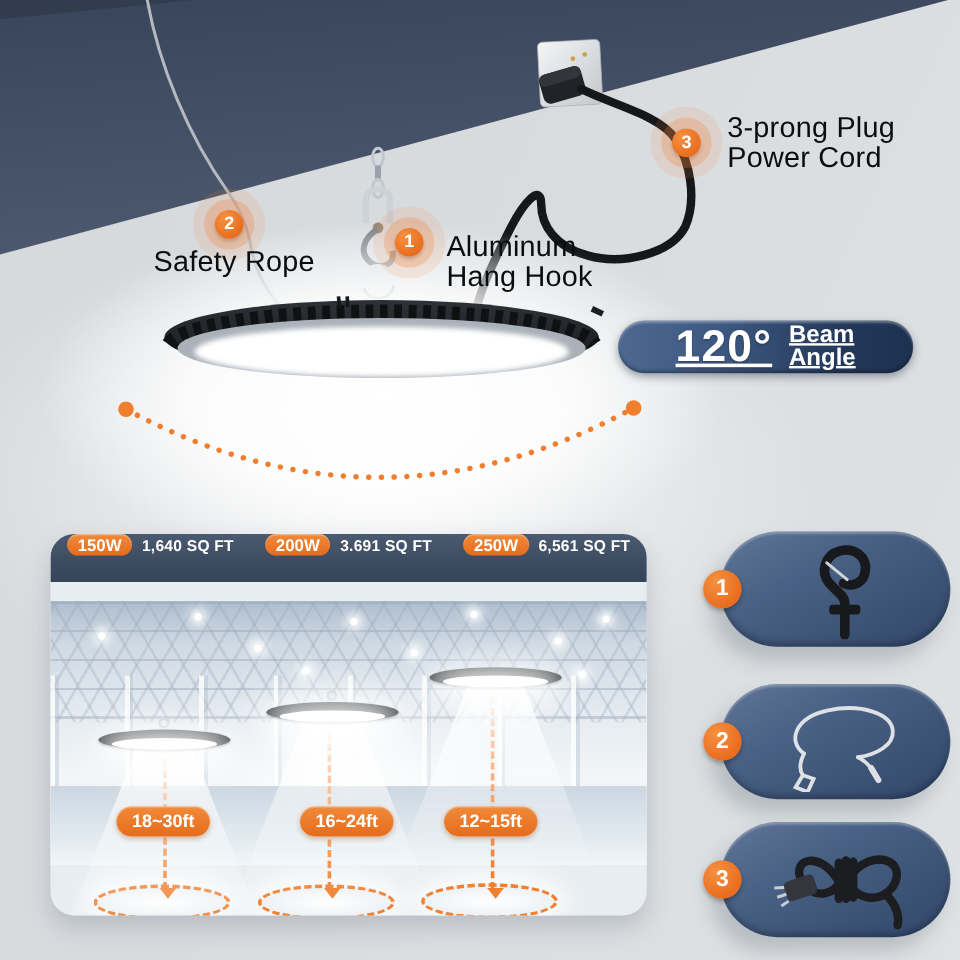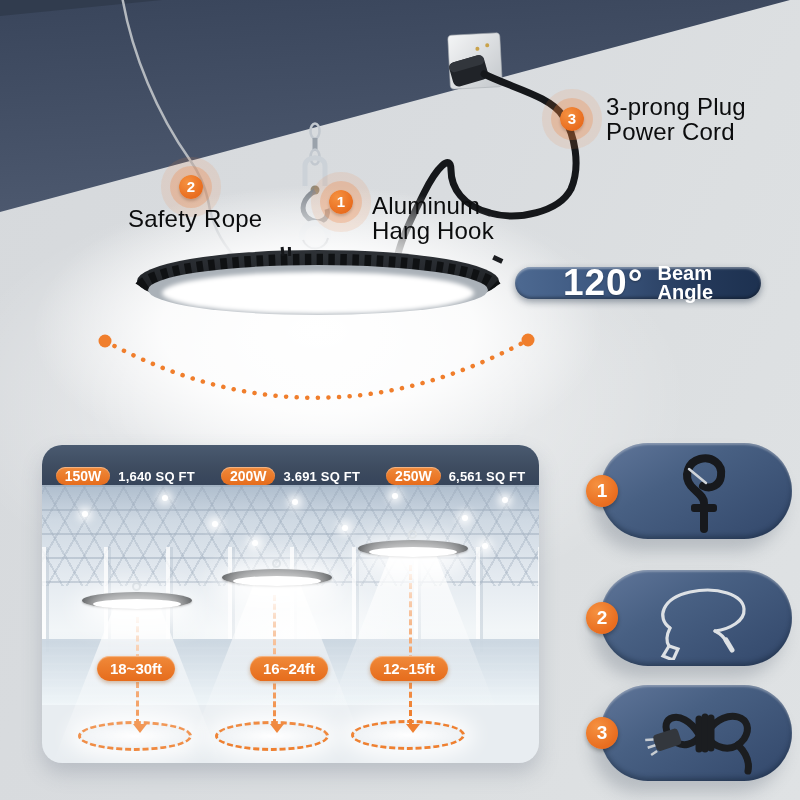--- a/index.html
+++ b/index.html
@@ -11,39 +11,39 @@
 
   
   .num-badge{position:absolute;width:24px;height:24px;border-radius:50%;
     background:radial-gradient(circle at 35% 30%,#f59140,#e96d1f 70%);
     color:#fff;font-weight:bold;font-size:15px;line-height:24px;text-align:center;
     box-shadow:0 0 0 9px rgba(240,130,60,.28),0 0 0 18px rgba(240,130,60,.13),0 2px 3px rgba(0,0,0,.25);
     z-index:6;}
   .callout{position:absolute;color:#0b0c0d;font-weight:normal;font-size:24px;line-height:25px;z-index:6;letter-spacing:.2px;}
 
   
-  .beam-pill{position:absolute;left:515px;top:267px;width:246px;height:32px;border-radius:22px;
+  .beam-pill{position:absolute;left:515px;top:267px;width:246px;height:44px;border-radius:22px;
     background:linear-gradient(90deg,#4d6991 0%,#3d5880 35%,#24395a 75%,#1d3150 100%);
     box-shadow:0 3px 7px rgba(40,55,75,.45),inset 0 2px 2px rgba(255,255,255,.35),inset 0 -2px 3px rgba(0,0,0,.3);
-    display:flex;align-items:center;justify-content:center;gap:14px;color:#fff;z-index:6;}
+    display:flex;align-items:center;justify-content:center;gap:14px;color:#fff;z-index:6;text-decoration:underline;}
   .beam-value{font-size:37px;font-weight:bold;letter-spacing:1px;text-shadow:0 1px 2px rgba(0,0,0,.3);}
   .beam-words{font-size:20px;font-weight:bold;line-height:19px;}
 
   
   .coverage{position:absolute;left:42px;top:445px;width:497px;height:318px;border-radius:20px;
     overflow:hidden;box-shadow:0 10px 20px rgba(110,120,135,.30);z-index:5;background:#e8edf1;}
   .coverage-header{position:absolute;left:0;top:0;width:100%;height:40px;
     background:linear-gradient(180deg,#4a5a70 0%,#3d4b5f 60%,#36445a 100%);
-    display:flex;align-items:flex-end;justify-content:center;gap:26px;}
+    display:flex;align-items:flex-start;justify-content:center;gap:26px;}
   .watt-group{display:flex;align-items:center;gap:8px;}
   .watt-pill{background:linear-gradient(180deg,#f08a3a,#e66c1c);color:#fff;font-weight:bold;font-size:14px;
     padding:2px 9px;border-radius:12px;line-height:14px;box-shadow:inset 0 1px 1px rgba(255,255,255,.4);}
   .area-text{color:#fff;font-weight:bold;font-size:13px;letter-spacing:.2px;}
 
-  .hall{position:absolute;left:0;top:40px;width:100%;height:220px;
+  .hall{position:absolute;left:0;top:56px;width:100%;height:220px;
     background:linear-gradient(180deg,#aebdcd 0%,#cfd9e3 16%,#e4eaf0 42%,#f2f6f8 66%,#e9eff3 100%);}
   .truss{position:absolute;left:0;top:0;width:100%;height:46%;opacity:.85;
     background:
       repeating-linear-gradient(60deg,rgba(150,165,182,.38) 0 2px,transparent 2px 17px),
       repeating-linear-gradient(-60deg,rgba(150,165,182,.38) 0 2px,transparent 2px 17px),
       repeating-linear-gradient(180deg,rgba(150,165,182,.5) 0 2px,transparent 2px 24px);}
   .columns{position:absolute;left:0;top:28%;width:100%;height:48%;opacity:.8;
     background:repeating-linear-gradient(90deg,rgba(255,255,255,.95) 0 4px,rgba(170,184,198,.45) 4px 7px,transparent 7px 62px);}
   .aisle{position:absolute;left:25%;top:20%;width:50%;height:80%;
     background:radial-gradient(ellipse at 50% 60%,rgba(255,255,255,.9) 0%,rgba(255,255,255,0) 70%);}

